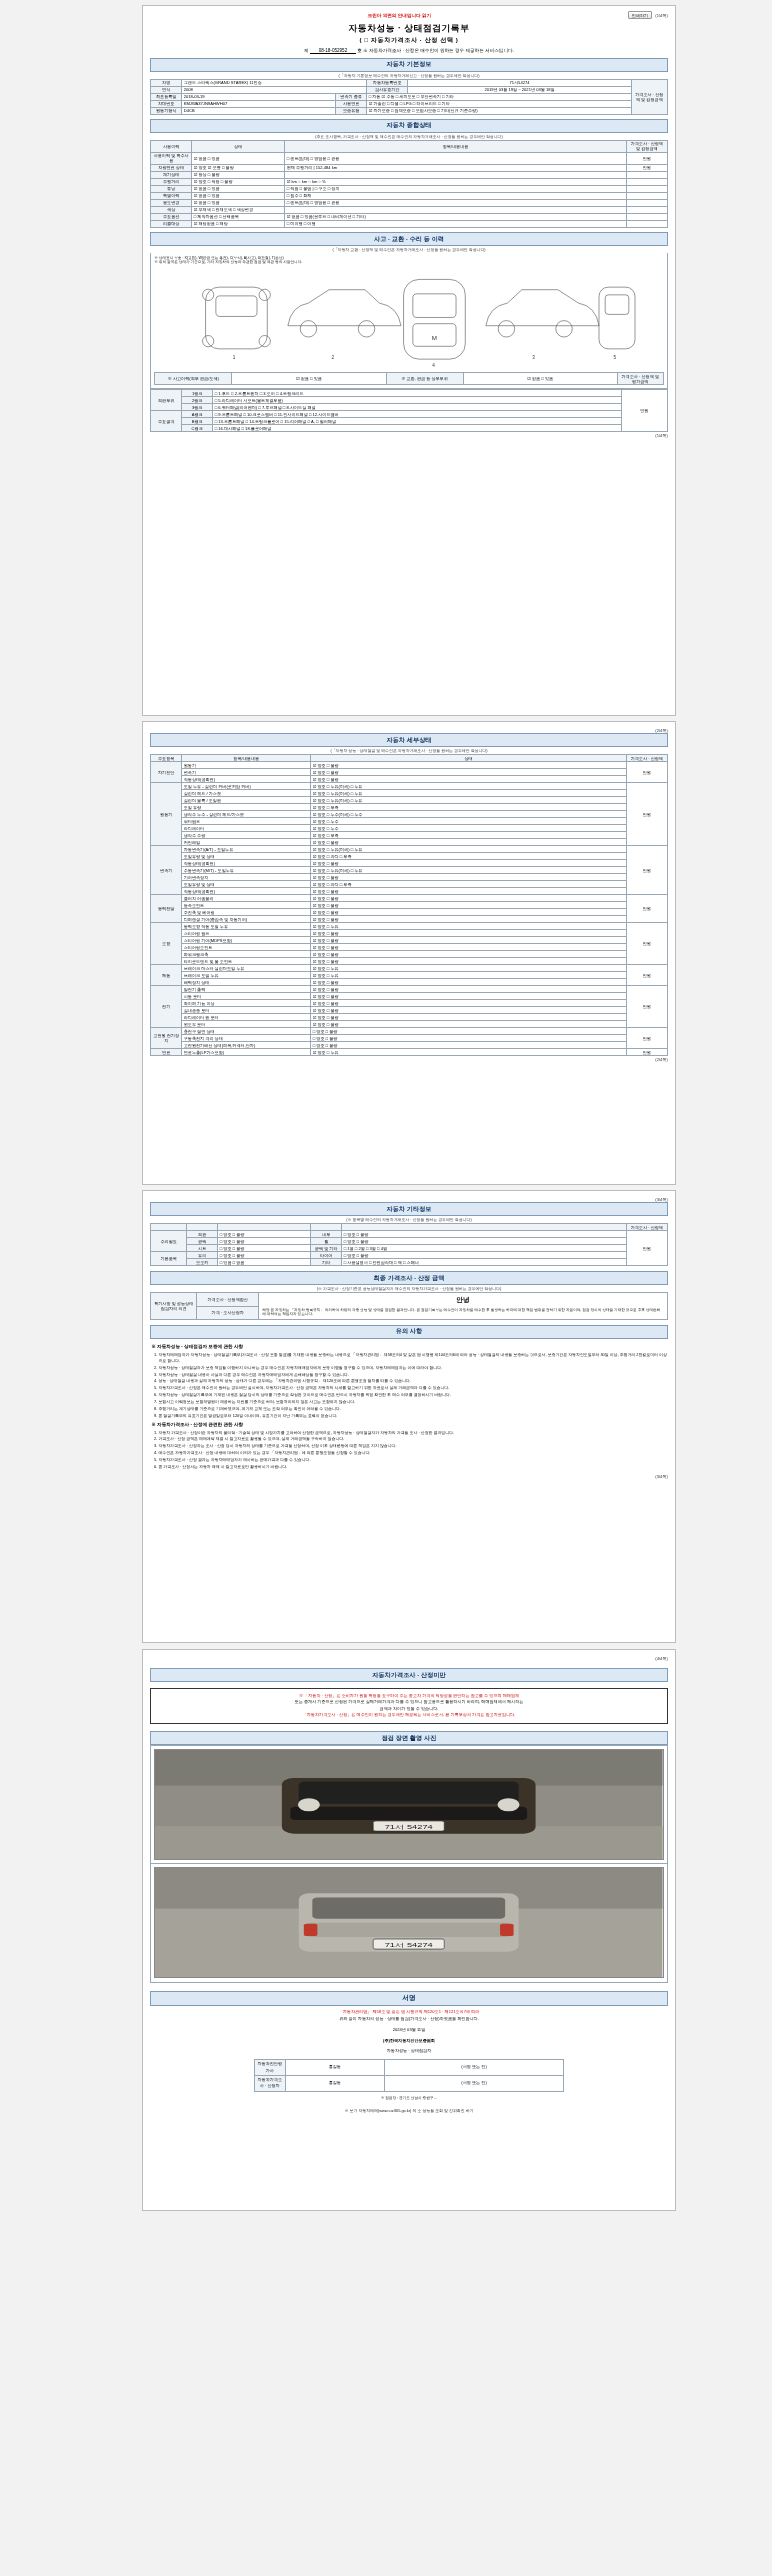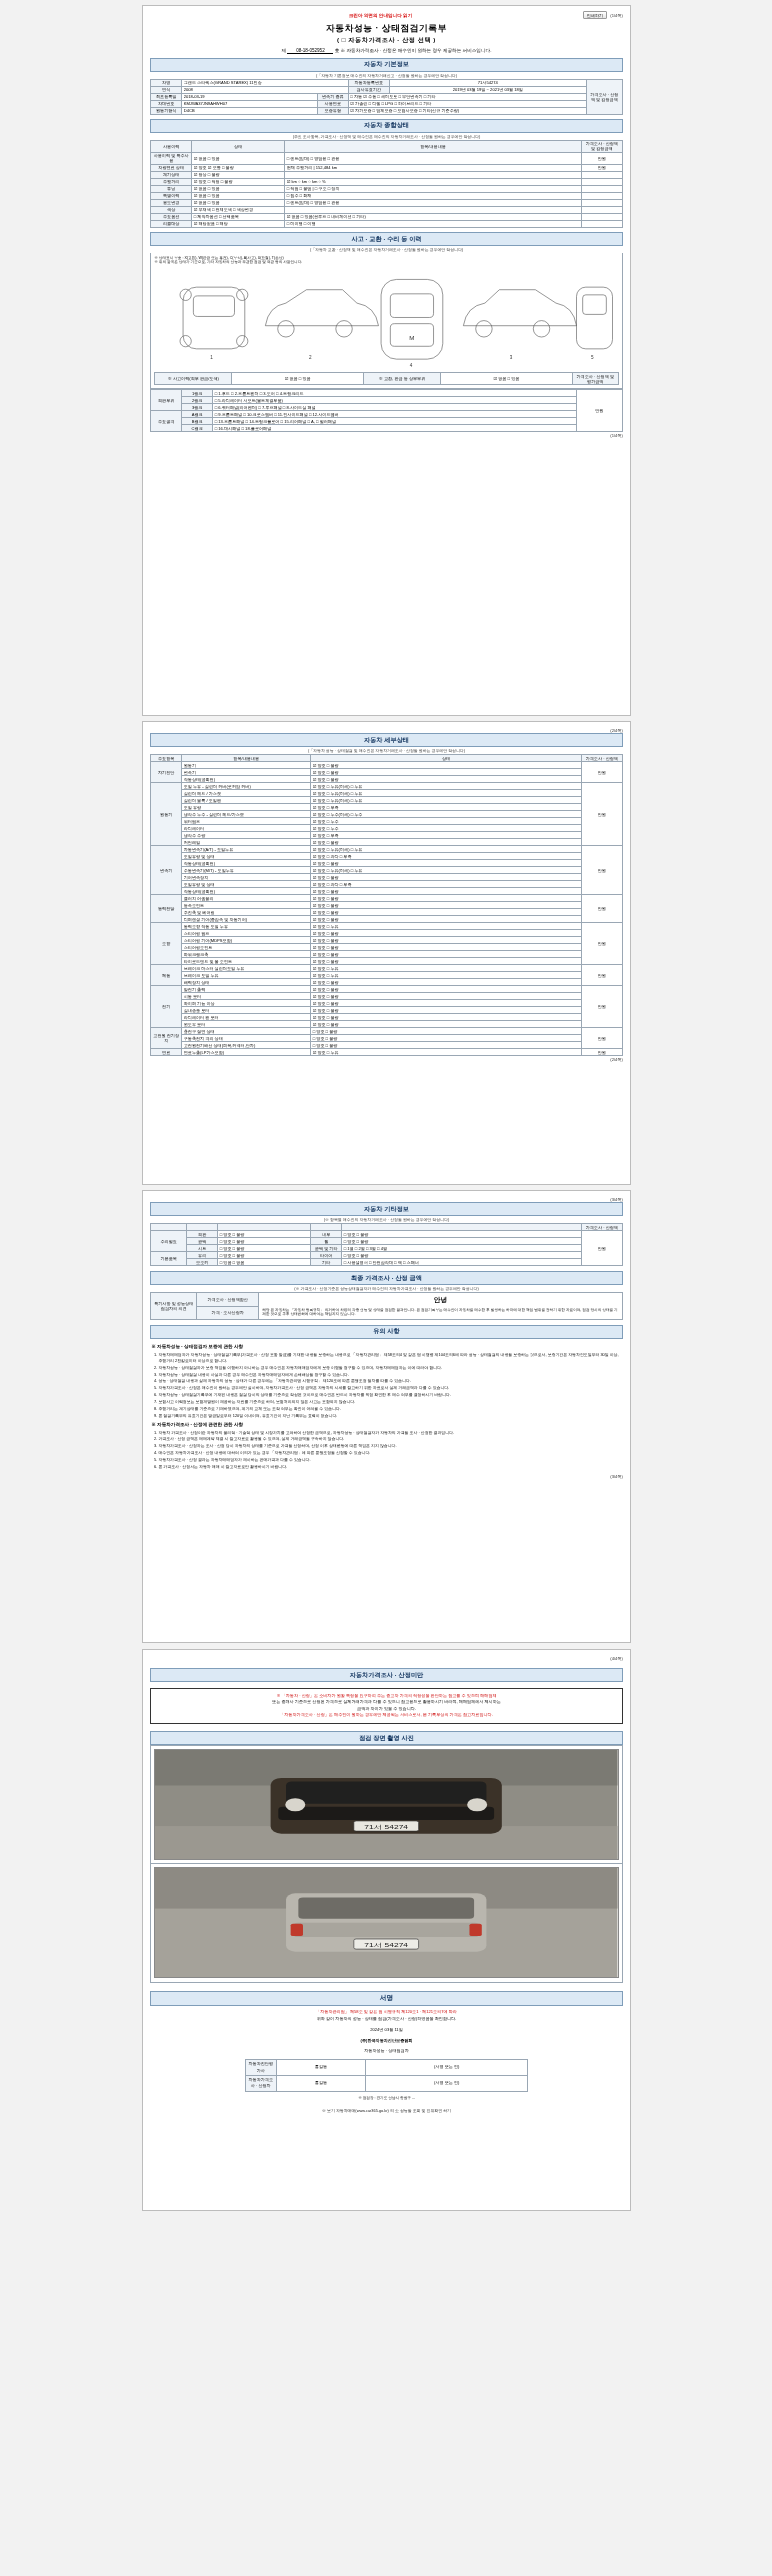--- a/index.html
+++ b/index.html
@@ -6,21 +6,21 @@
   html, body { margin:0; padding:0; }
   body {
     width:773px; height:2576px;
     background:#f2f2f2;
     font-family:"Liberation Sans", sans-serif;
     font-size:4.6px; color:#000;
     position:relative;
   }
   .page {
     position:absolute;
-    left:142px; width:489px;
+    left:142px; width:534px;
     background:#ffffff;
     border:0.5px solid #bcbcbc;
     padding:5.2px 7.2px 6.2px 7.2px;
   }
   #page1 { top:5.2px;  height:711px; }
   #page2 { top:721px; height:464px; }
   #page3 { top:1190px; height:453px; }
   #page4 { top:1649px; height:562px; }
 
   .topbar { display:flex; justify-content:flex-end; align-items:center; gap:3.1px; height:8.2px; }

